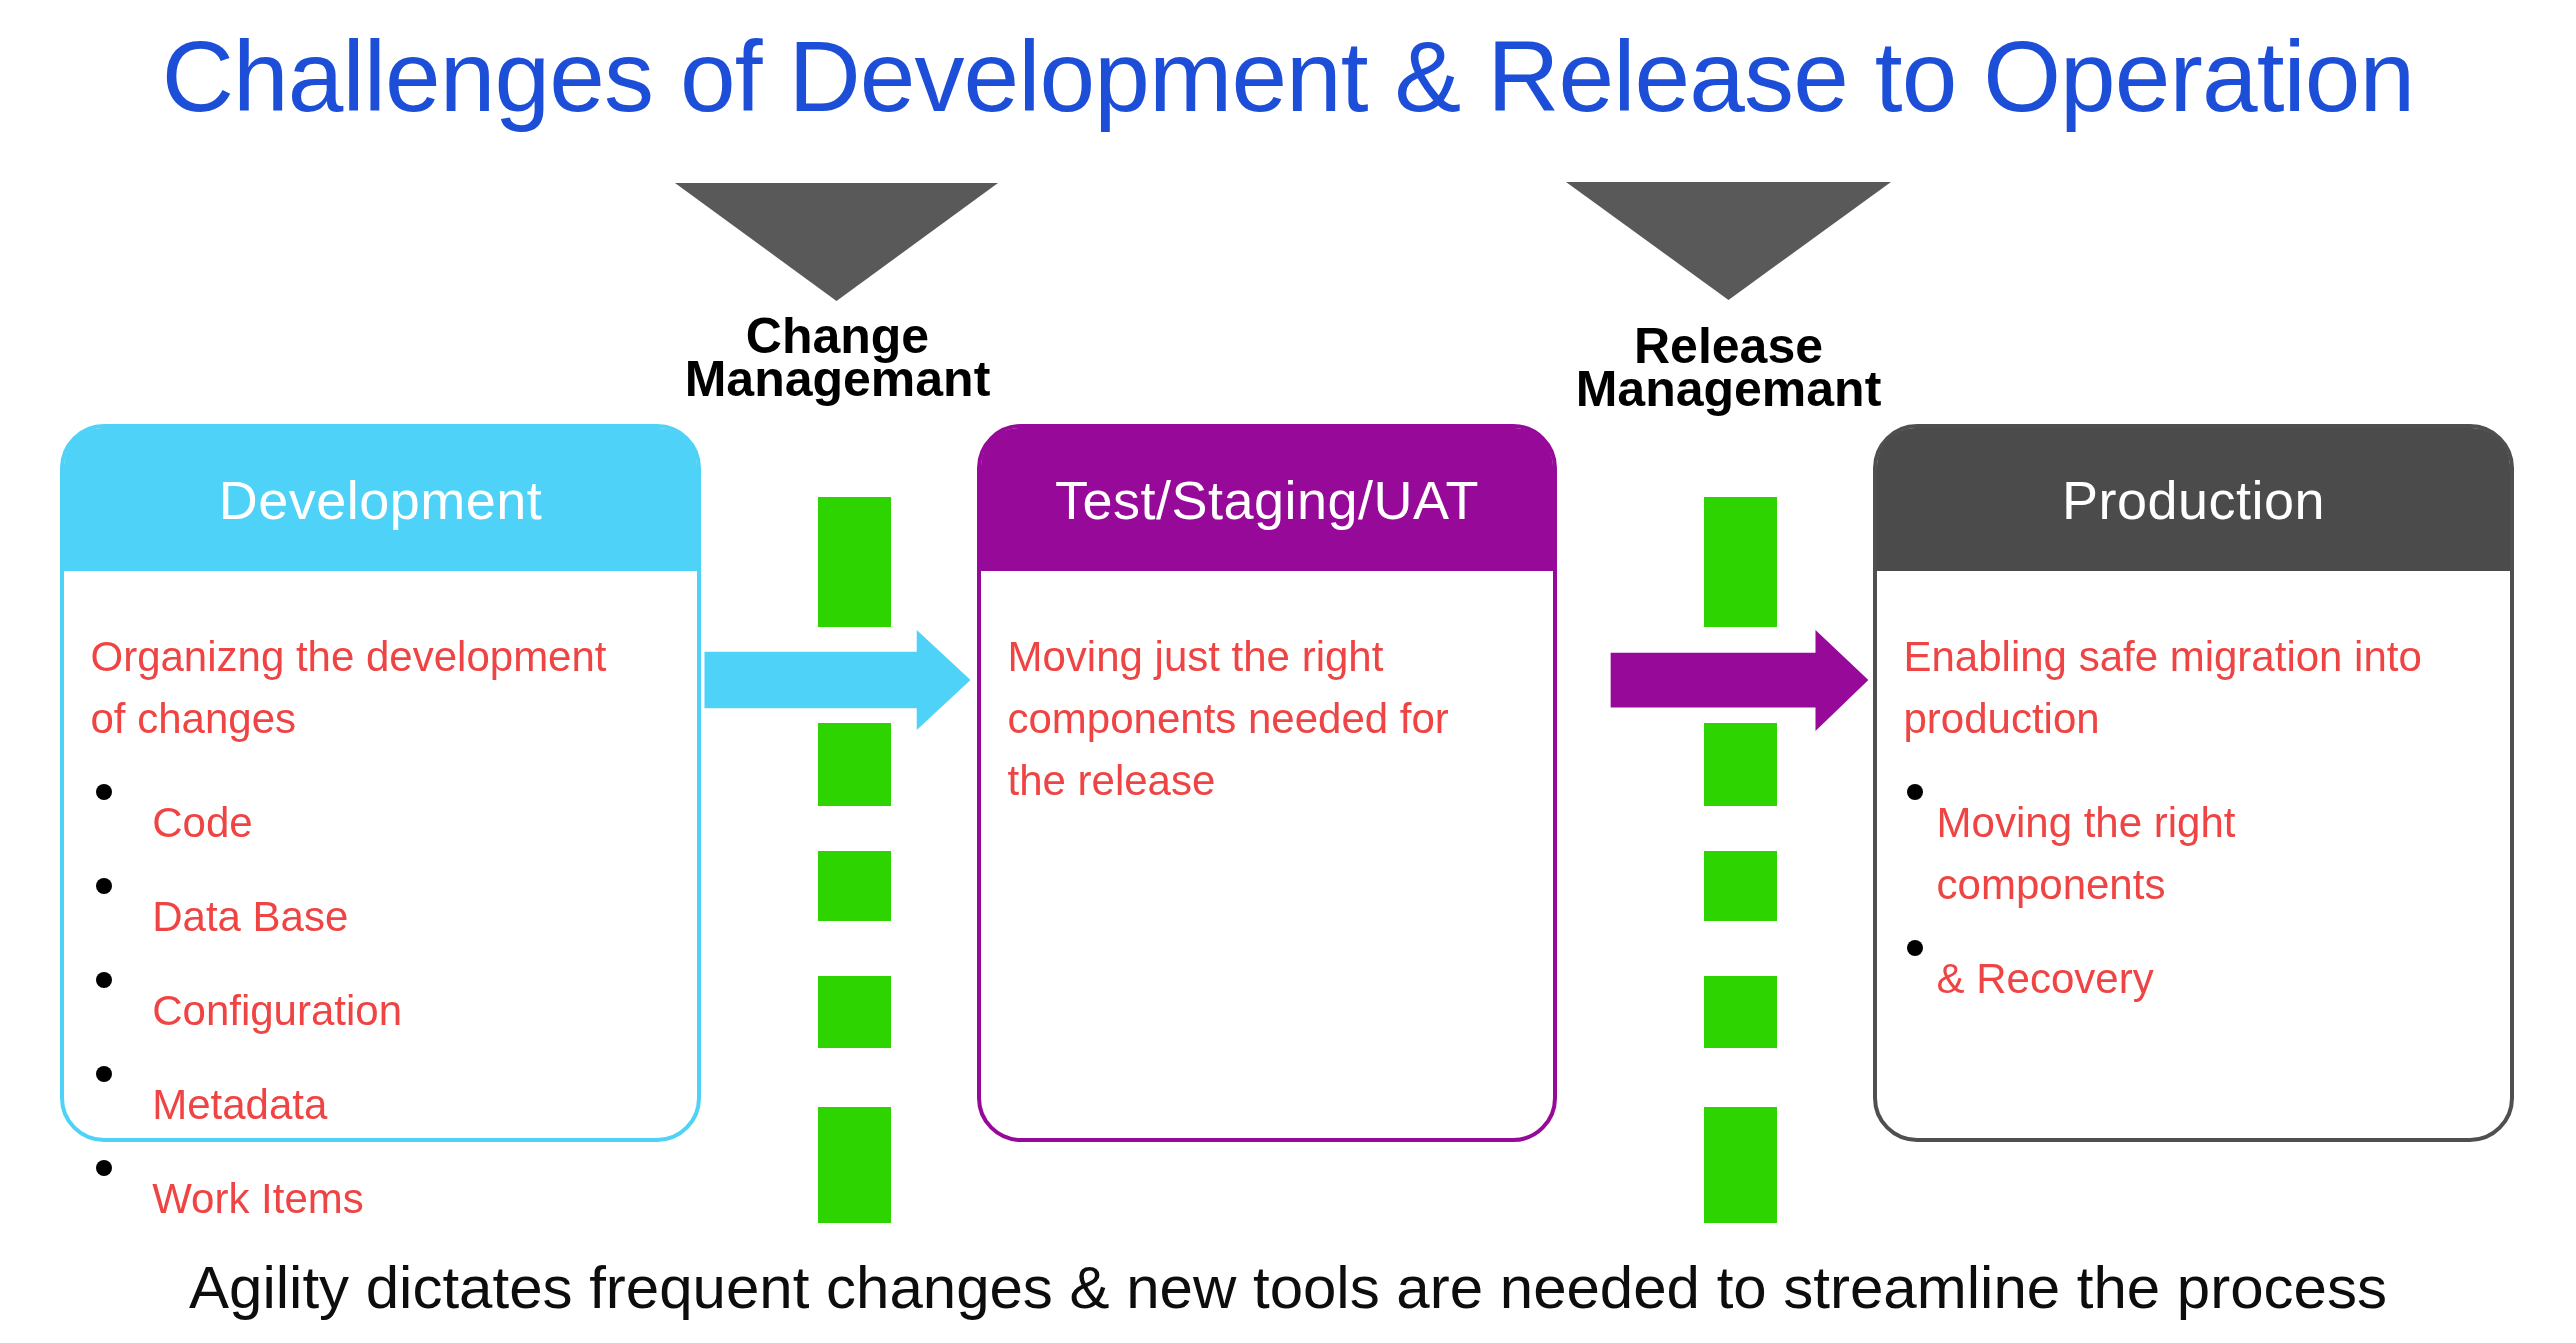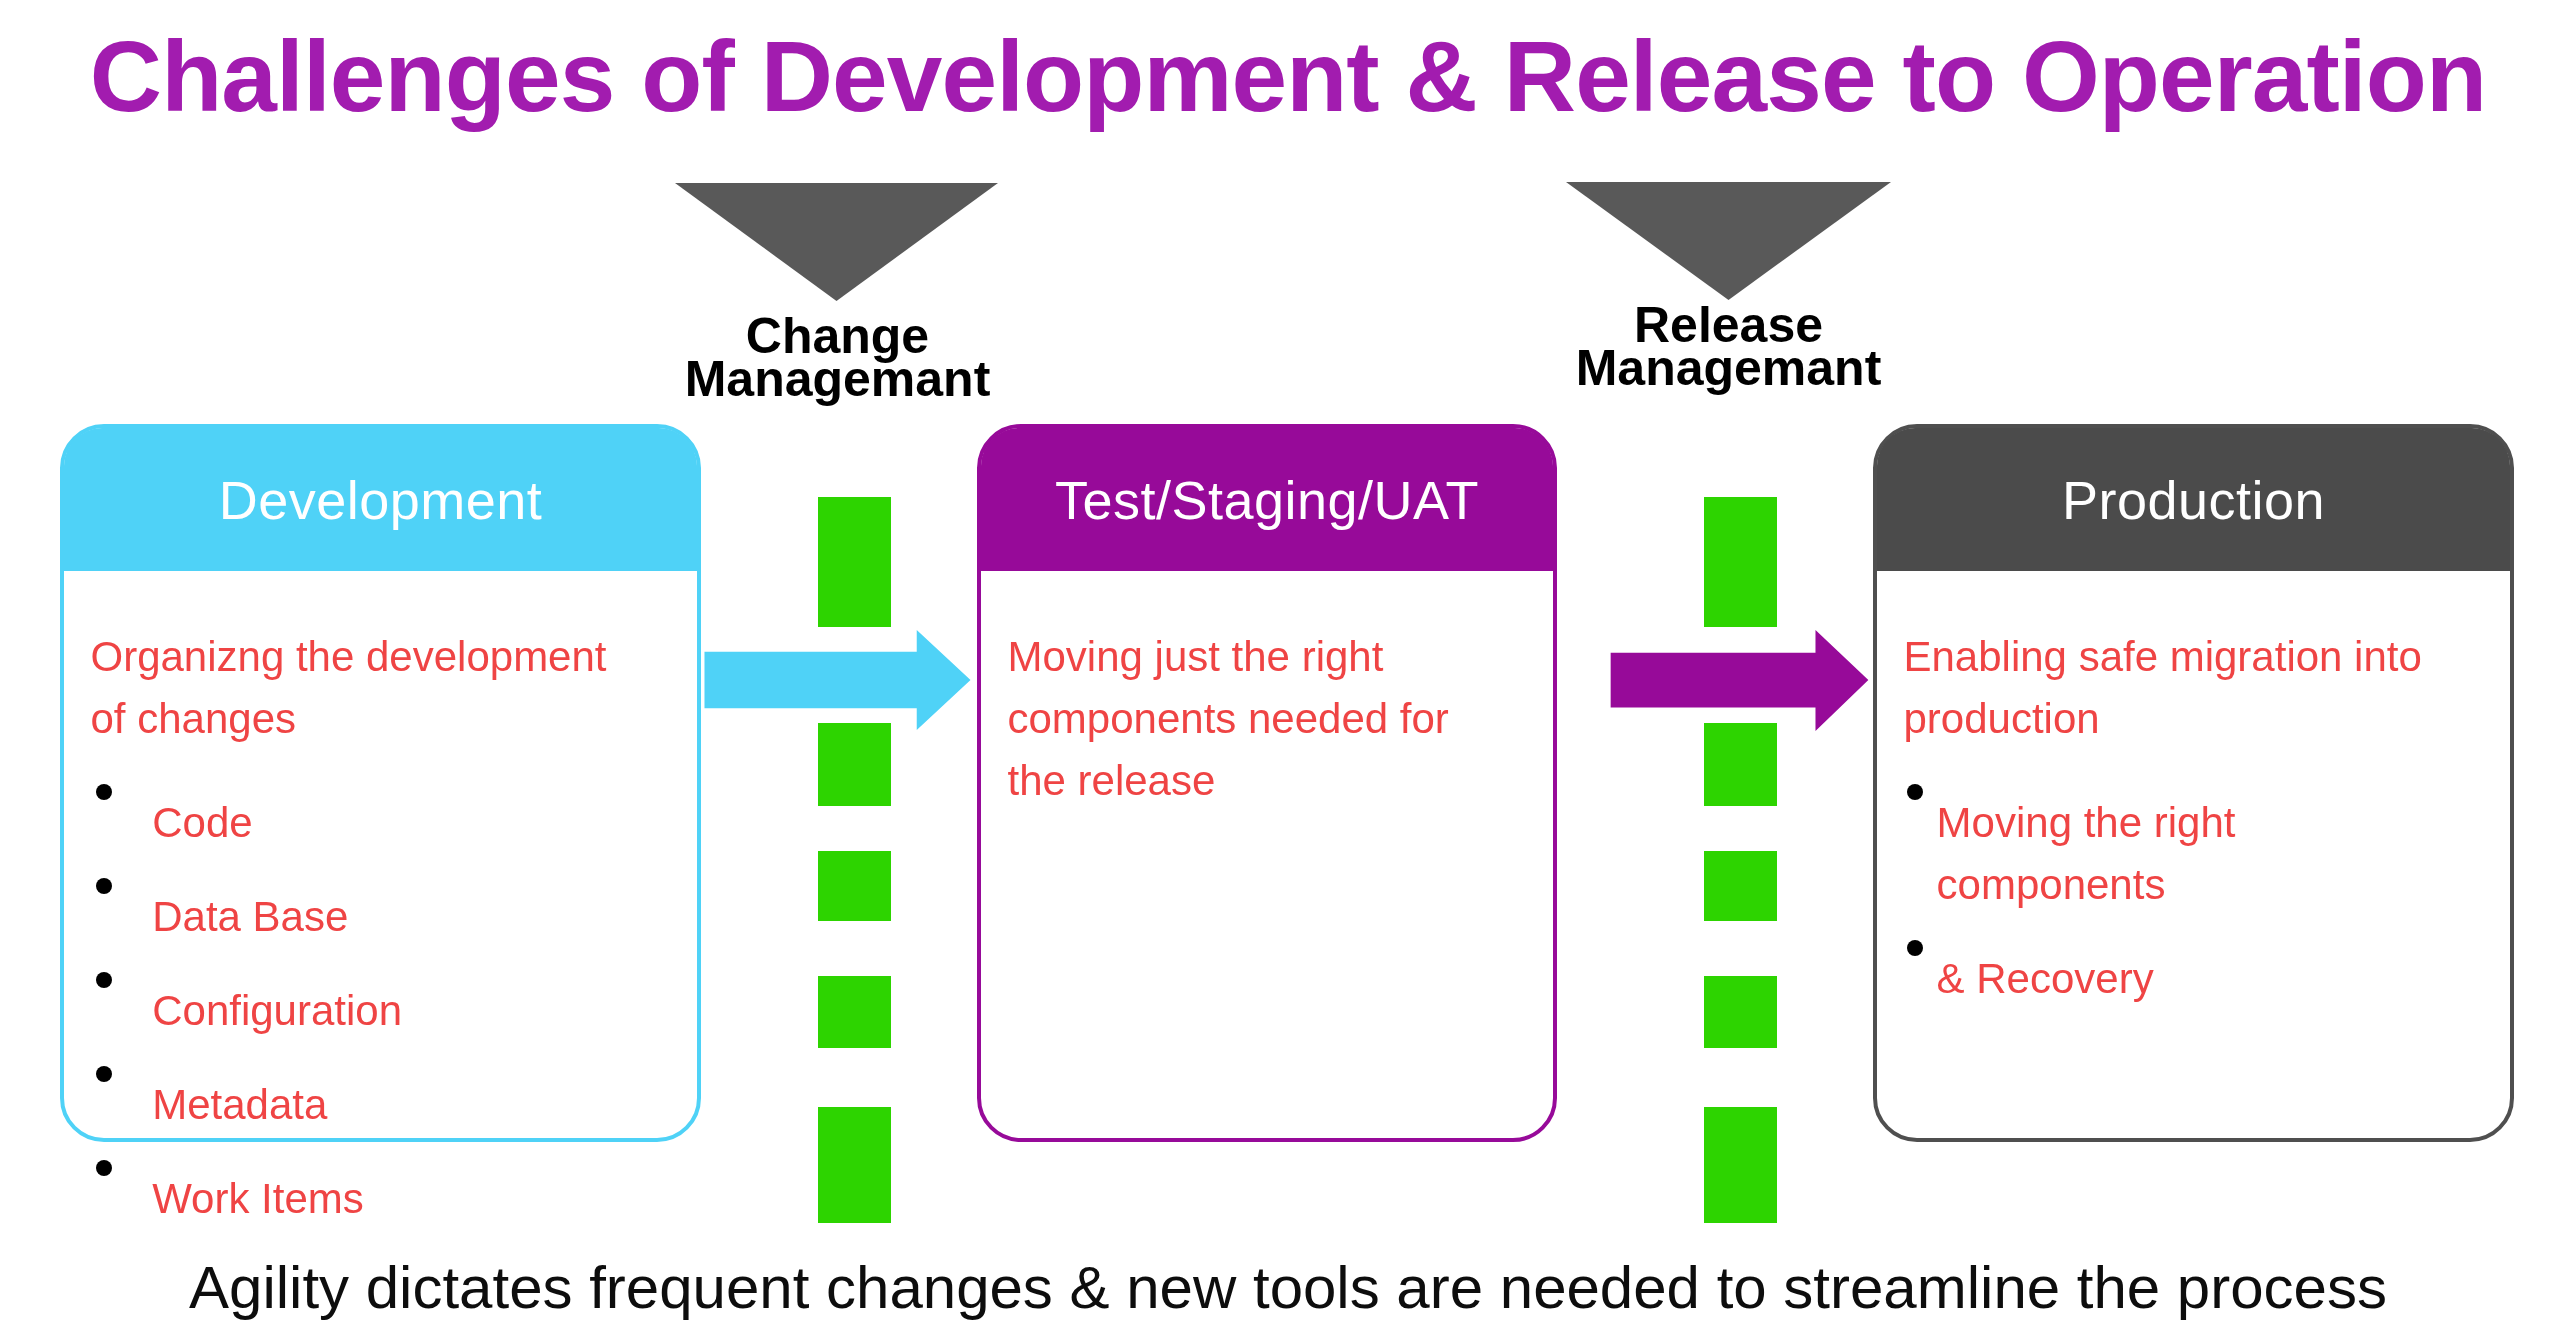--- a/index.html
+++ b/index.html
@@ -3,40 +3,40 @@
 <meta charset="utf-8">
 <style>
   html,body{margin:0;padding:0;background:#ffffff;}
   .slide{
     position:relative;width:2576px;height:1343px;background:#ffffff;overflow:hidden;
     font-family:"Liberation Sans",sans-serif;color:#111;
   }
   
   .page-title{
     position:absolute;top:9.5px;left:0;width:100%;text-align:center;
-    font-size:100px;font-weight:700;letter-spacing:-0.9px;color:#a21caf;line-height:133px;
+    font-size:100px;font-weight:400;letter-spacing:-0.9px;color:#1d4ed8;line-height:133px;
     font-stretch:condensed;
   }
   .footer-note{
     position:absolute;top:1250px;left:0;width:100%;text-align:center;
     font-size:60px;font-weight:400;color:#0d0d0d;line-height:76px;
   }
   
   .gate-triangle{
     position:absolute;background:#595959;
     clip-path:polygon(0 0,100% 0,50% 100%);
   }
   .tri-change{left:675px;top:183px;width:323px;height:118px;}
   .tri-release{left:1566px;top:182px;width:325px;height:118px;}
   .gate-label{
     position:absolute;width:493px;text-align:center;
     font-size:50px;font-weight:700;line-height:43px;color:#000;
   }
   .lbl-change{left:591px;top:315px;}
-  .lbl-release{left:1482px;top:304px;}
+  .lbl-release{left:1482px;top:325px;}
   .gate-label .tl{display:block;}
   
   .dash{position:absolute;width:73px;background:#2dd400;}
   .dline-1 .dash{left:818px;}
   .dline-2 .dash{left:1704px;}
   .d1{top:497px;height:130px;}
   .d2{top:723px;height:83px;}
   .d3{top:851px;height:70px;}
   .d4{top:976px;height:72px;}
   .d5{top:1107px;height:116px;}

